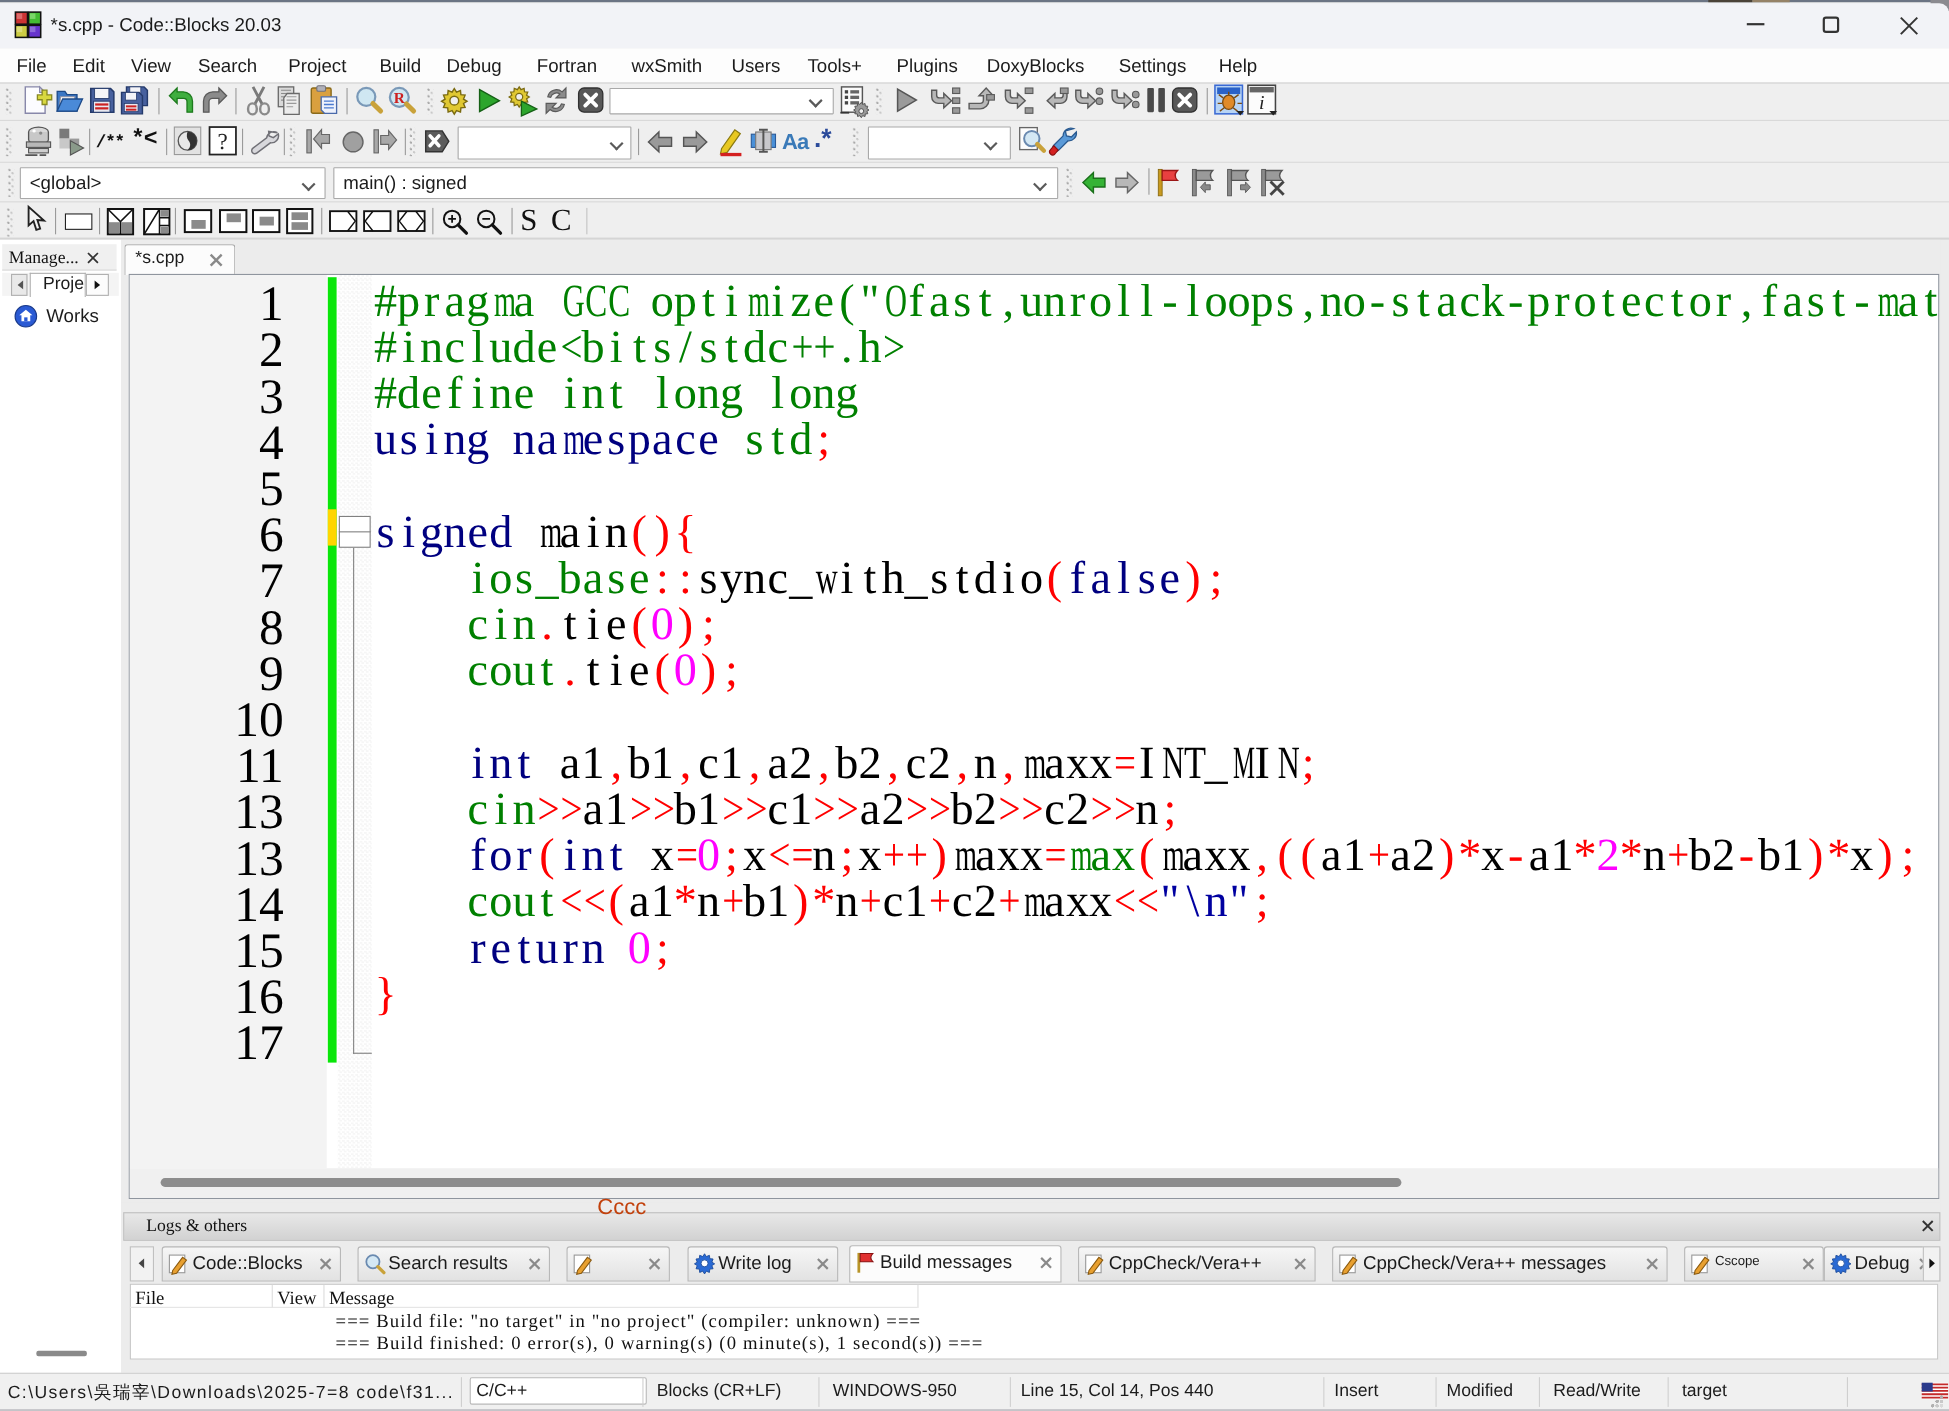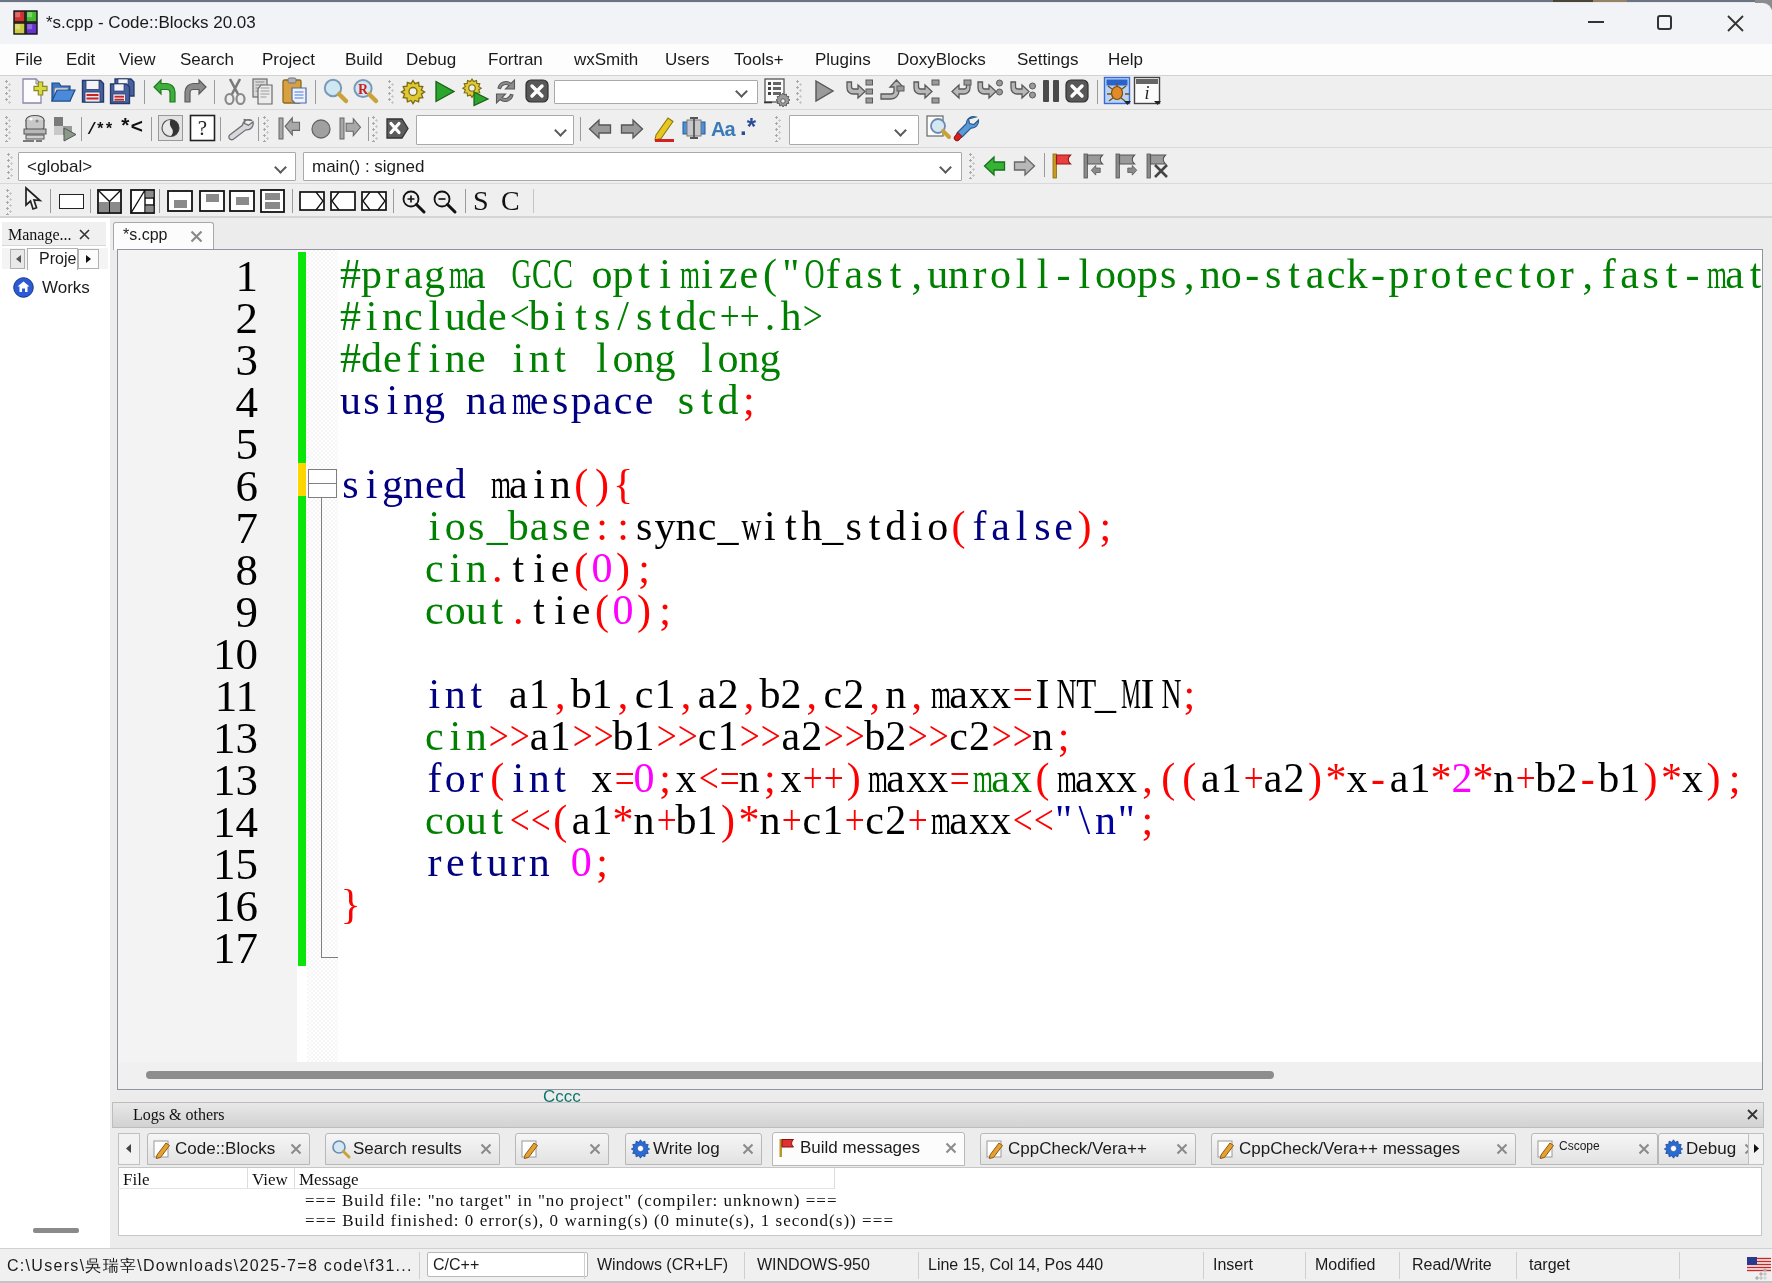--- a/index.html
+++ b/index.html
@@ -907,21 +907,21 @@
   </svg>
 <div class="abs" style="left:353px;top:1139px;font-size:17px;color:#1b1b1b;white-space:nowrap">Search results</div>
 <svg style="left:480px;top:1143px" width="12" height="12" viewBox="0 0 12 12">
     <path d="M1.5 1.5 L10.5 10.5 M10.5 1.5 L1.5 10.5" stroke="#8a8a8a" stroke-width="2"></path>
   </svg>
 <div class="abs" style="left:515px;top:1133px;width:94px;height:32px;background:linear-gradient(#f6f6f6,#e2e2e2);border:1px solid #b8b8b8;border-radius:3px 3px 0 0"></div>
 <svg style="left:521px;top:1139px" width="19" height="19" viewBox="0 0 19 19">
     <rect x="1" y="2" width="14" height="16" fill="#fff" stroke="#999"></rect>
     <path d="M4 16 L13 4 l3.5 2.5 -9 12 -4.2 1z" fill="#e8a030" stroke="#8a5a10" stroke-width="1"></path>
   </svg>
-<div class="abs" style="left:543px;top:1087px;font-size:17px;color:#0f766e;white-space:nowrap">Cccc</div>
+<div class="abs" style="left:543px;top:1087px;font-size:20px;color:#c2410c;white-space:nowrap">Cccc</div>
 <svg style="left:589px;top:1143px" width="12" height="12" viewBox="0 0 12 12">
     <path d="M1.5 1.5 L10.5 10.5 M10.5 1.5 L1.5 10.5" stroke="#8a8a8a" stroke-width="2"></path>
   </svg>
 <div class="abs" style="left:625px;top:1133px;width:137px;height:32px;background:linear-gradient(#f6f6f6,#e2e2e2);border:1px solid #b8b8b8;border-radius:3px 3px 0 0"></div>
 <svg style="left:631px;top:1139px" width="19" height="19" viewBox="0 0 24 24">
     <g fill="#2a6ad4" stroke="#1a4a9a" stroke-width="1">
       <path d="M12 1 l2 3.2 3.6-1.4 0.4 3.8 3.8 0.4 -1.4 3.6 3.2 2 -3.2 2 1.4 3.6 -3.8 0.4 -0.4 3.8 -3.6-1.4 -2 3.2 -2-3.2 -3.6 1.4 -0.4-3.8 -3.8-0.4 1.4-3.6 -3.2-2 3.2-2 -1.4-3.6 3.8-0.4 0.4-3.8 3.6 1.4 z"></path>
       <circle cx="12" cy="12" r="4" fill="#fff"></circle>
     </g>
   </svg>
@@ -989,21 +989,21 @@
 <div class="abs" style="left:123px;top:1170px;font-family:'Liberation Serif',serif;font-size:17px;color:#111">File</div>
 <div class="abs" style="left:252px;top:1170px;font-family:'Liberation Serif',serif;font-size:17px;color:#111">View</div>
 <div class="abs" style="left:299px;top:1170px;font-family:'Liberation Serif',serif;font-size:17px;color:#111">Message</div>
 <div class="abs" style="left:305px;top:1191px;font-family:'Liberation Serif',serif;font-size:17px;color:#111;letter-spacing:1.0px">=== Build file: "no target" in "no project" (compiler: unknown) ===</div>
 <div class="abs" style="left:305px;top:1211px;font-family:'Liberation Serif',serif;font-size:17px;color:#111;letter-spacing:1.05px">=== Build finished: 0 error(s), 0 warning(s) (0 minute(s), 1 second(s)) ===</div>
 
 <div class="abs" style="left:0;top:1248px;width:1772px;height:35px;background:#f0f0f0;border-top:1px solid #d0d0d0;border-bottom:2px solid #c4c4c8"></div>
 <div class="stxt" style="left:7px;top:1256px;letter-spacing:1.3px">C:\Users\吳瑞宰\Downloads\2025-7=8 code\f31...</div>
 <div class="abs" style="left:427px;top:1252px;width:161px;height:25px;background:#fff;border:1px solid #b8b8b8;border-radius:2px"></div>
 <div class="stxt" style="left:433px;top:1256px">C/C++</div>
-<div class="stxt" style="left:597px;top:1256px">Windows (CR+LF)</div>
+<div class="stxt" style="left:597px;top:1256px">Blocks (CR+LF)</div>
 <div class="stxt" style="left:757px;top:1256px">WINDOWS-950</div>
 <div class="stxt" style="left:928px;top:1256px">Line 15, Col 14, Pos 440</div>
 <div class="stxt" style="left:1213px;top:1256px">Insert</div>
 <div class="stxt" style="left:1315px;top:1256px">Modified</div>
 <div class="stxt" style="left:1412px;top:1256px">Read/Write</div>
 <div class="stxt" style="left:1529px;top:1256px">target</div>
 <svg style="left:1747px;top:1257px" width="24" height="15" viewBox="0 0 24 15">
 <rect x="0" y="0" width="24" height="15" fill="#fff"></rect>
 <path d="M0 1.5 h24 M0 4.5 h24 M0 7.5 h24 M0 10.5 h24 M0 13.5 h24" stroke="#c42a2a" stroke-width="1.6"></path>
 <rect x="0" y="0" width="10" height="8" fill="#2a3a8c"></rect>

